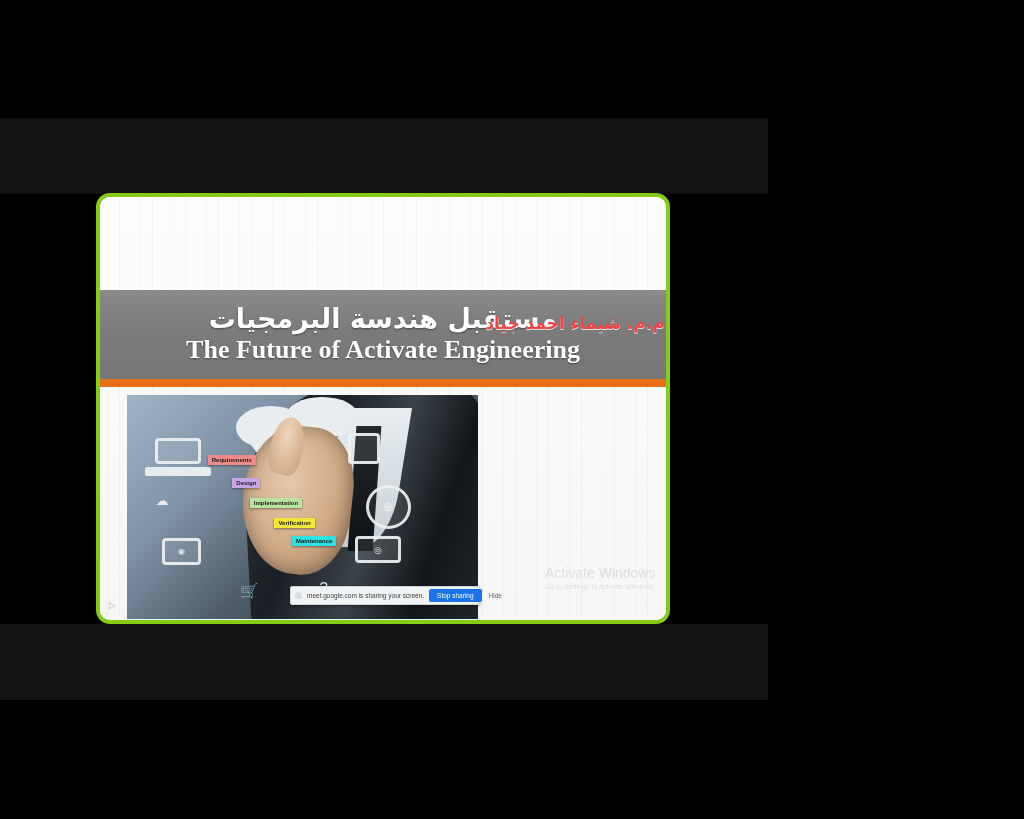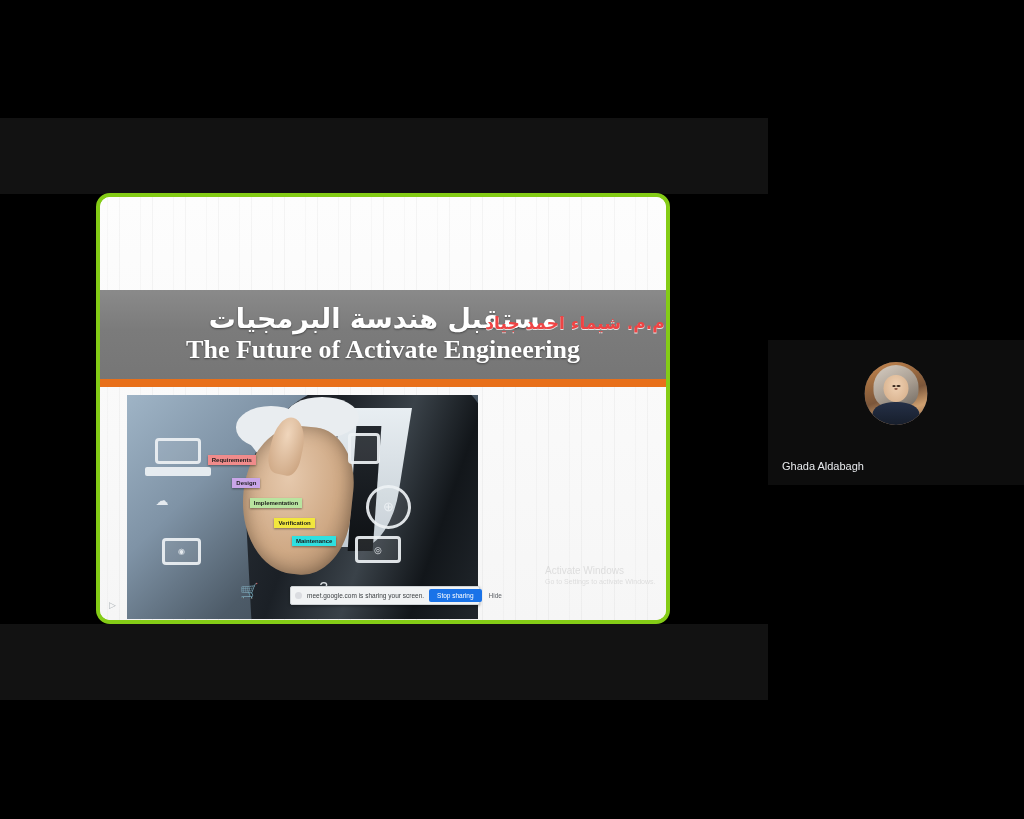--- a/index.html
+++ b/index.html
@@ -120,21 +120,21 @@
     font-family:"DejaVu Sans", sans-serif;
     font-size:17px; font-weight:700; color:#ef4444;
     text-shadow:0 1px 0 rgba(255,255,255,.8);
   }
 
   
   .activate-wm {
     position:absolute; left:445px; top:368px; color:#c9c9c9; opacity:.55;
     font-family:"Liberation Sans", sans-serif; text-align:left; line-height:1.25;
   }
-  .activate-wm .aw-title { font-size:10px; }
+  .activate-wm .aw-title { font-size:14px; }
   .activate-wm .aw-sub   { font-size:7px; }
 
   
   .slide-arrow {
     position:absolute; left:9px; bottom:10px; width:10px; height:10px;
     color:#aeb4b8; font-size:9px; line-height:10px;
   }
 
   
   #share-bar {
@@ -253,27 +253,14 @@
     <div class="slide-arrow">▷</div>
 
     <div id="share-bar">
       <span class="share-dot"></span>
       <span class="share-text">meet.google.com is sharing your screen.</span>
       <button class="share-stop">Stop sharing</button>
       <span class="share-hide">Hide</span>
     </div>
   </div>
 
-  <div id="tile">
-    <div class="tile-avatar">
-      <div class="av-bg"></div>
-      <div class="av-hijab"></div>
-      <div class="av-face">
-        <div class="av-eye l"></div>
-        <div class="av-eye r"></div>
-        <div class="av-smile"></div>
-      </div>
-      <div class="av-body"></div>
-    </div>
-    <div class="tile-name">Ghada Aldabagh</div>
-  </div>
 
 </div>
 
 </body></html>

